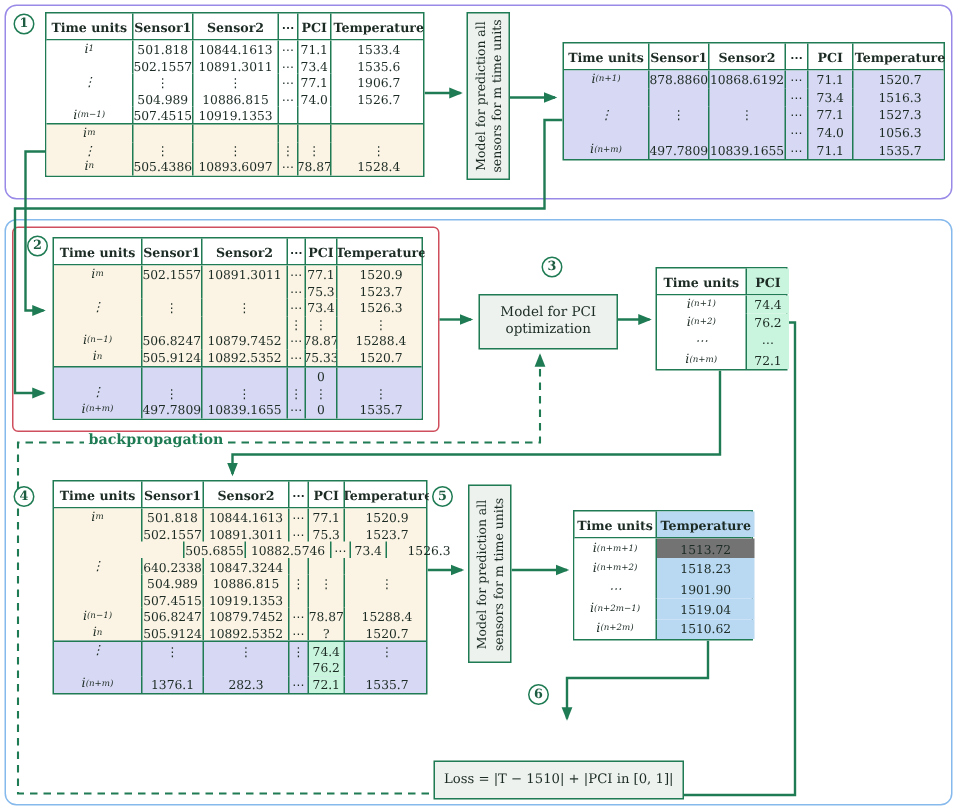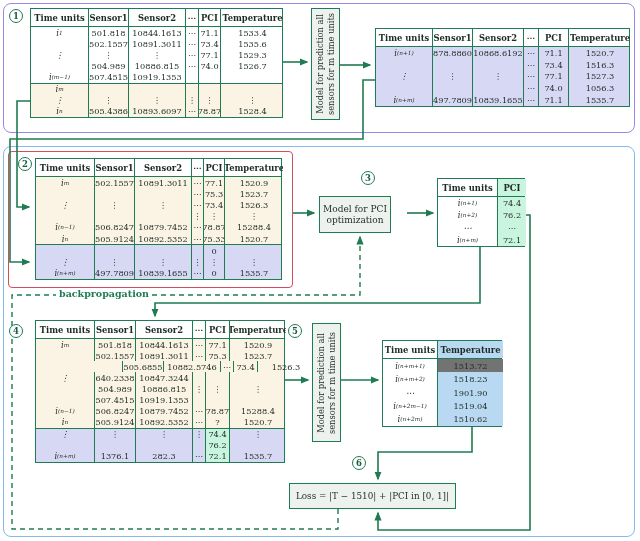--- a/index.html
+++ b/index.html
@@ -31,21 +31,21 @@
   .td:last-child{border-right:none;}
   .td.c0{font-style:italic;font-size:8.5px;}
   sub{font-size:0.68em;line-height:0;}
 
   .modelbox{position:absolute;border:1.5px solid var(--green);background:#edf2ee;box-sizing:border-box;}
   .vtext{position:absolute;left:50%;top:50%;transform:translate(-50%,-50%) rotate(-90deg);
          font-size:8.3px;line-height:1.3;text-align:center;white-space:nowrap;}
   .htext{position:absolute;left:0;top:50%;width:100%;transform:translateY(-50%);
          font-size:9px;line-height:1.25;text-align:center;}
   .lossbox{position:absolute;border:1.5px solid var(--green);background:#edf2ee;box-sizing:border-box;
-           display:flex;align-items:center;justify-content:center;font-size:8.8px;}
+           display:flex;align-items:center;justify-content:center;font-size:8.8px;margin-top:24px;}
   .marker{position:absolute;width:14px;height:14px;border:1.3px solid var(--green);border-radius:50%;
           background:#fff;box-sizing:border-box;display:flex;align-items:center;justify-content:center;
           font-size:8.5px;font-weight:bold;color:#1d5c40;z-index:6;}
   .backprop{position:absolute;left:56px;top:288px;background:#ffffff;padding:0 3px;
             color:var(--green);font-size:9.5px;font-weight:bold;z-index:5;}
 </style>
 </head>
 <body>
 
 <div id="canvas">
@@ -99,21 +99,21 @@
           <div class="td">⋯</div>
           <div class="td">73.4</div>
           <div class="td">1535.6</div>
         </div>
         <div class="tr" style="grid-template-columns: 58px 40px 57px 13px 22px 63px;">
           <div class="td c0">⋮</div>
           <div class="td">⋮</div>
           <div class="td">⋮</div>
           <div class="td">⋯</div>
           <div class="td">77.1</div>
-          <div class="td">1529.3</div>
+          <div class="td">1906.7</div>
         </div>
         <div class="tr" style="grid-template-columns: 58px 40px 57px 13px 22px 63px;">
           <div class="td c0"></div>
           <div class="td">504.989</div>
           <div class="td">10886.815</div>
           <div class="td">⋯</div>
           <div class="td">74.0</div>
           <div class="td">1526.7</div>
         </div>
         <div class="tr" style="grid-template-columns: 58px 40px 57px 13px 22px 63px;">
@@ -450,21 +450,21 @@
       </div>
     </div>
 
   <div class="modelbox" style="left:311px;top:8px;width:29px;height:112px;">
     <div class="vtext">
       <div>Model for prediction all</div>
       <div>sensors for m time units</div>
     </div>
   </div>
 
-  <div class="modelbox" style="left:319px;top:196px;width:72px;height:37px;">
+  <div class="modelbox" style="left:319px;top:196px;width:93px;height:37px;">
     <div class="htext">
       <div>Model for PCI</div>
       <div>optimization</div>
     </div>
   </div>
 
   <div class="modelbox" style="left:312px;top:323px;width:29px;height:119px;">
     <div class="vtext">
       <div>Model for prediction all</div>
       <div>sensors for m time units</div>

